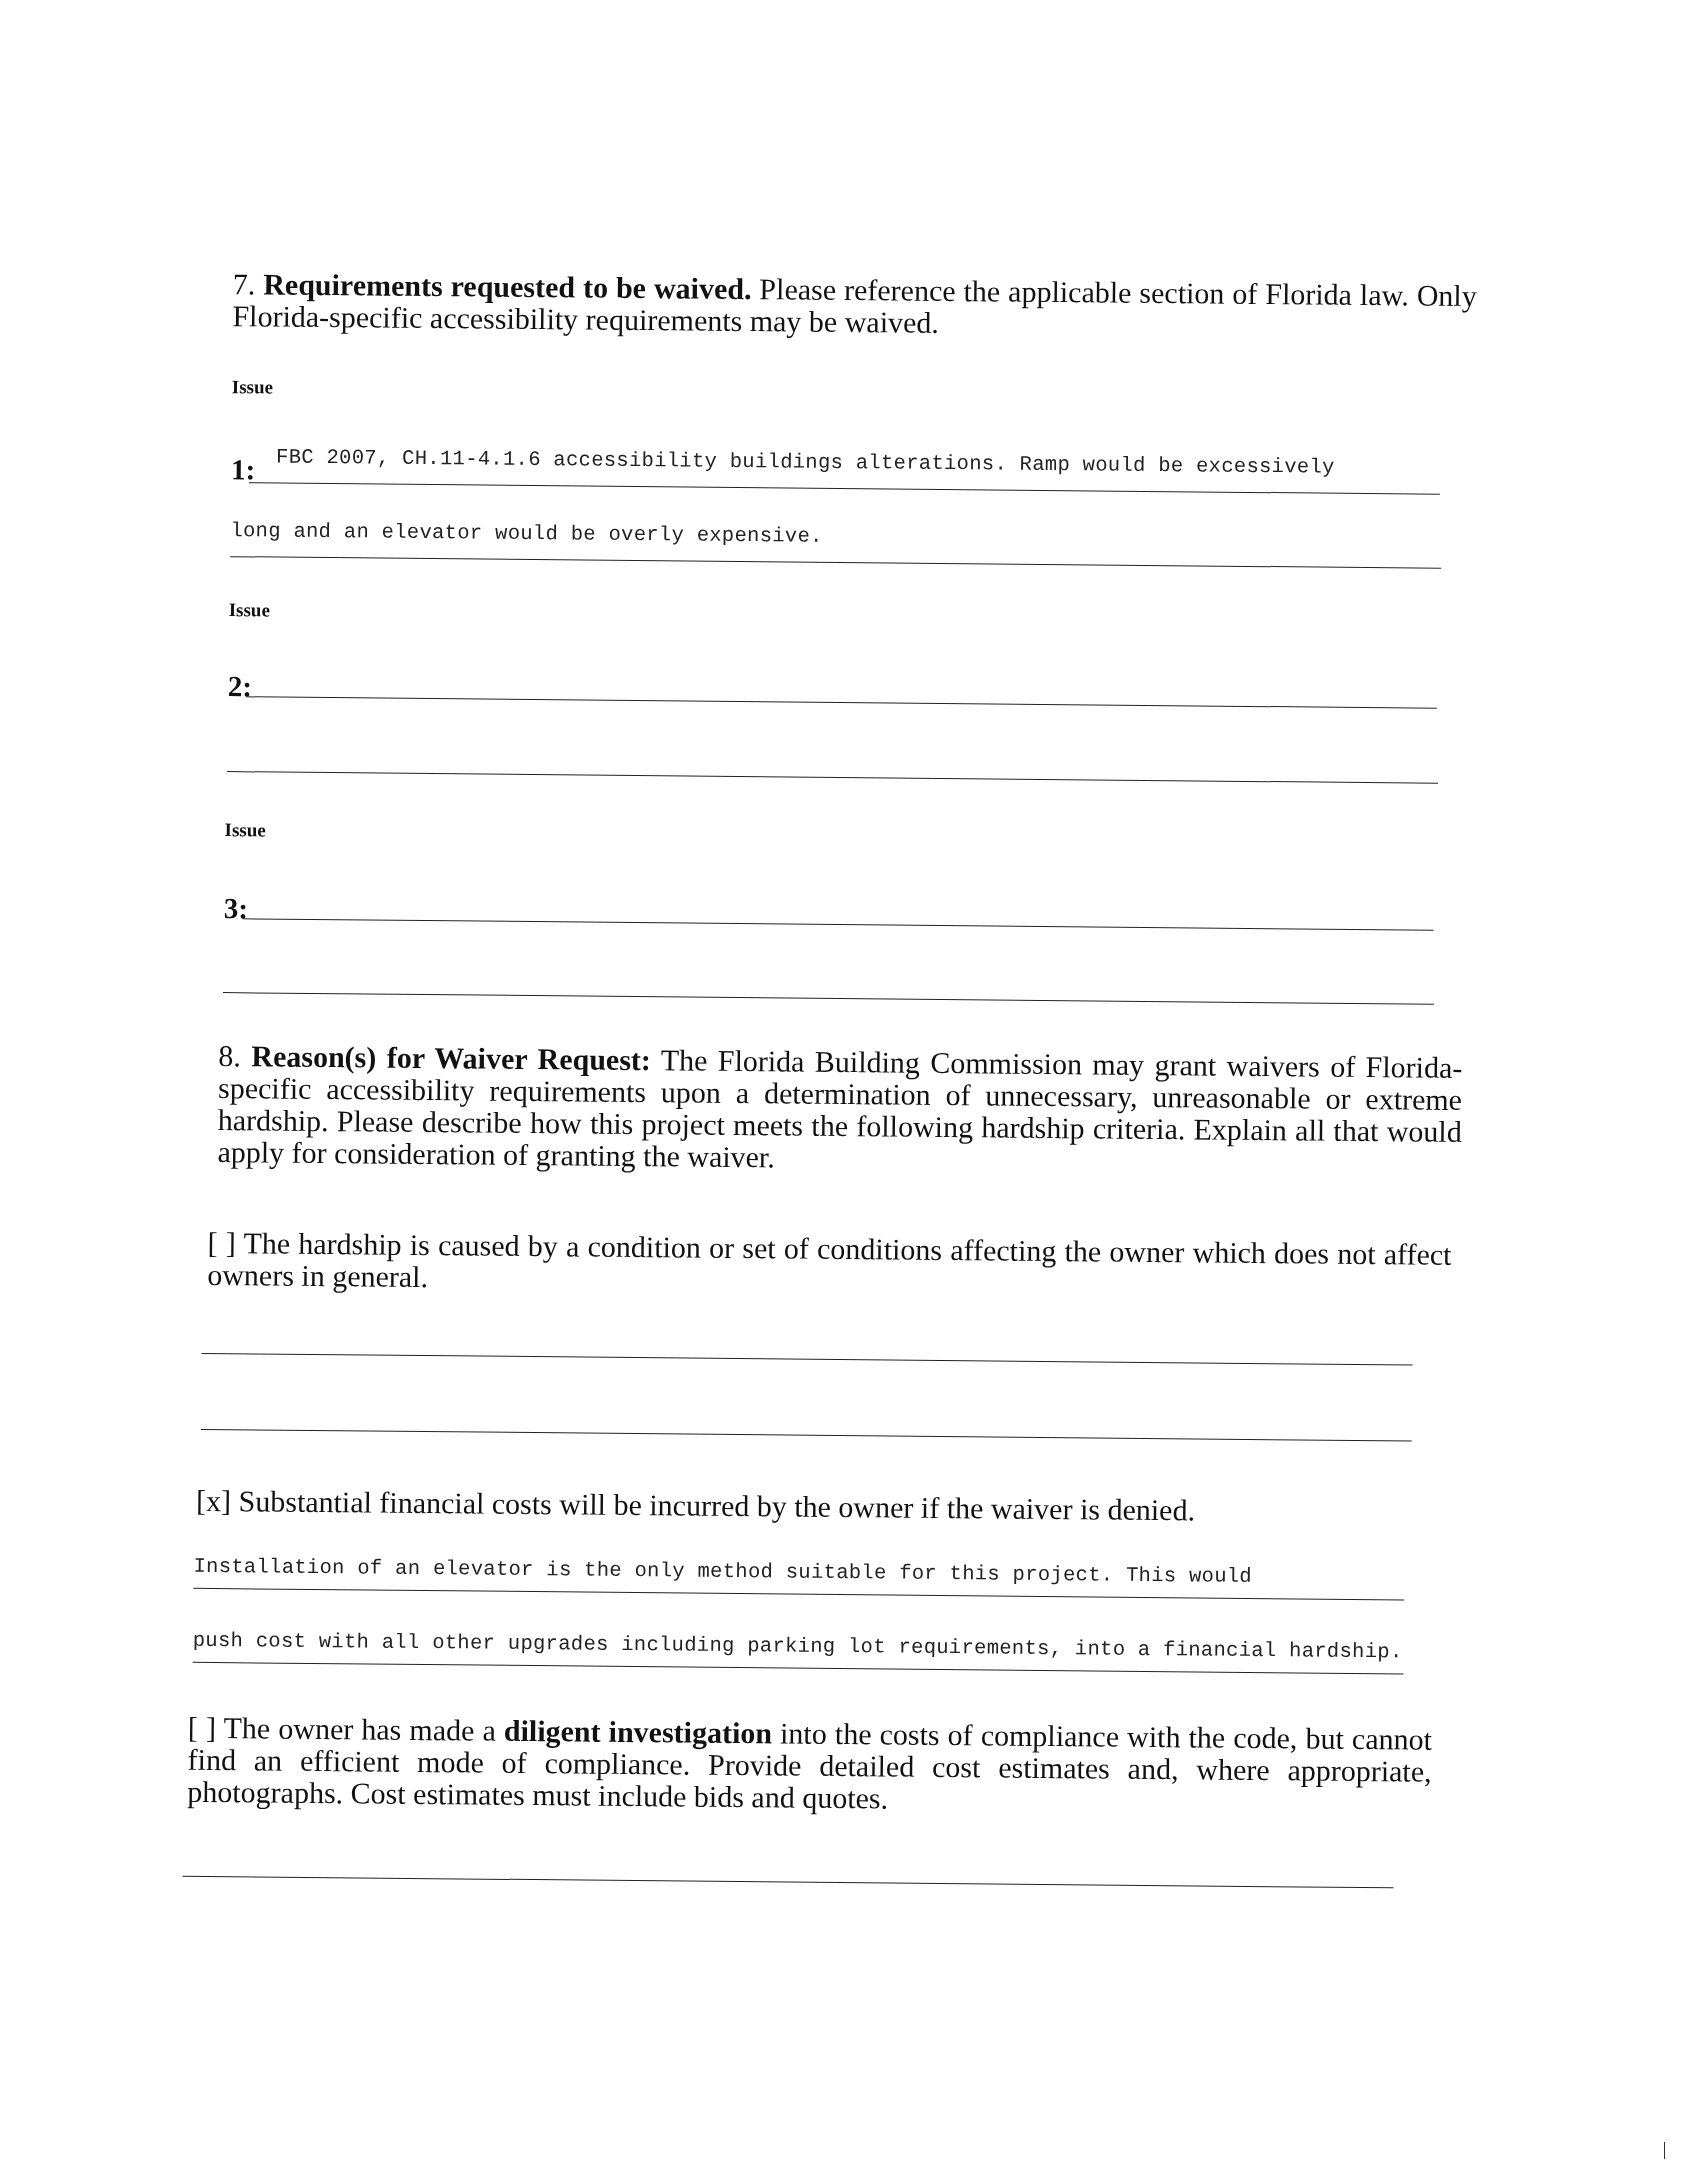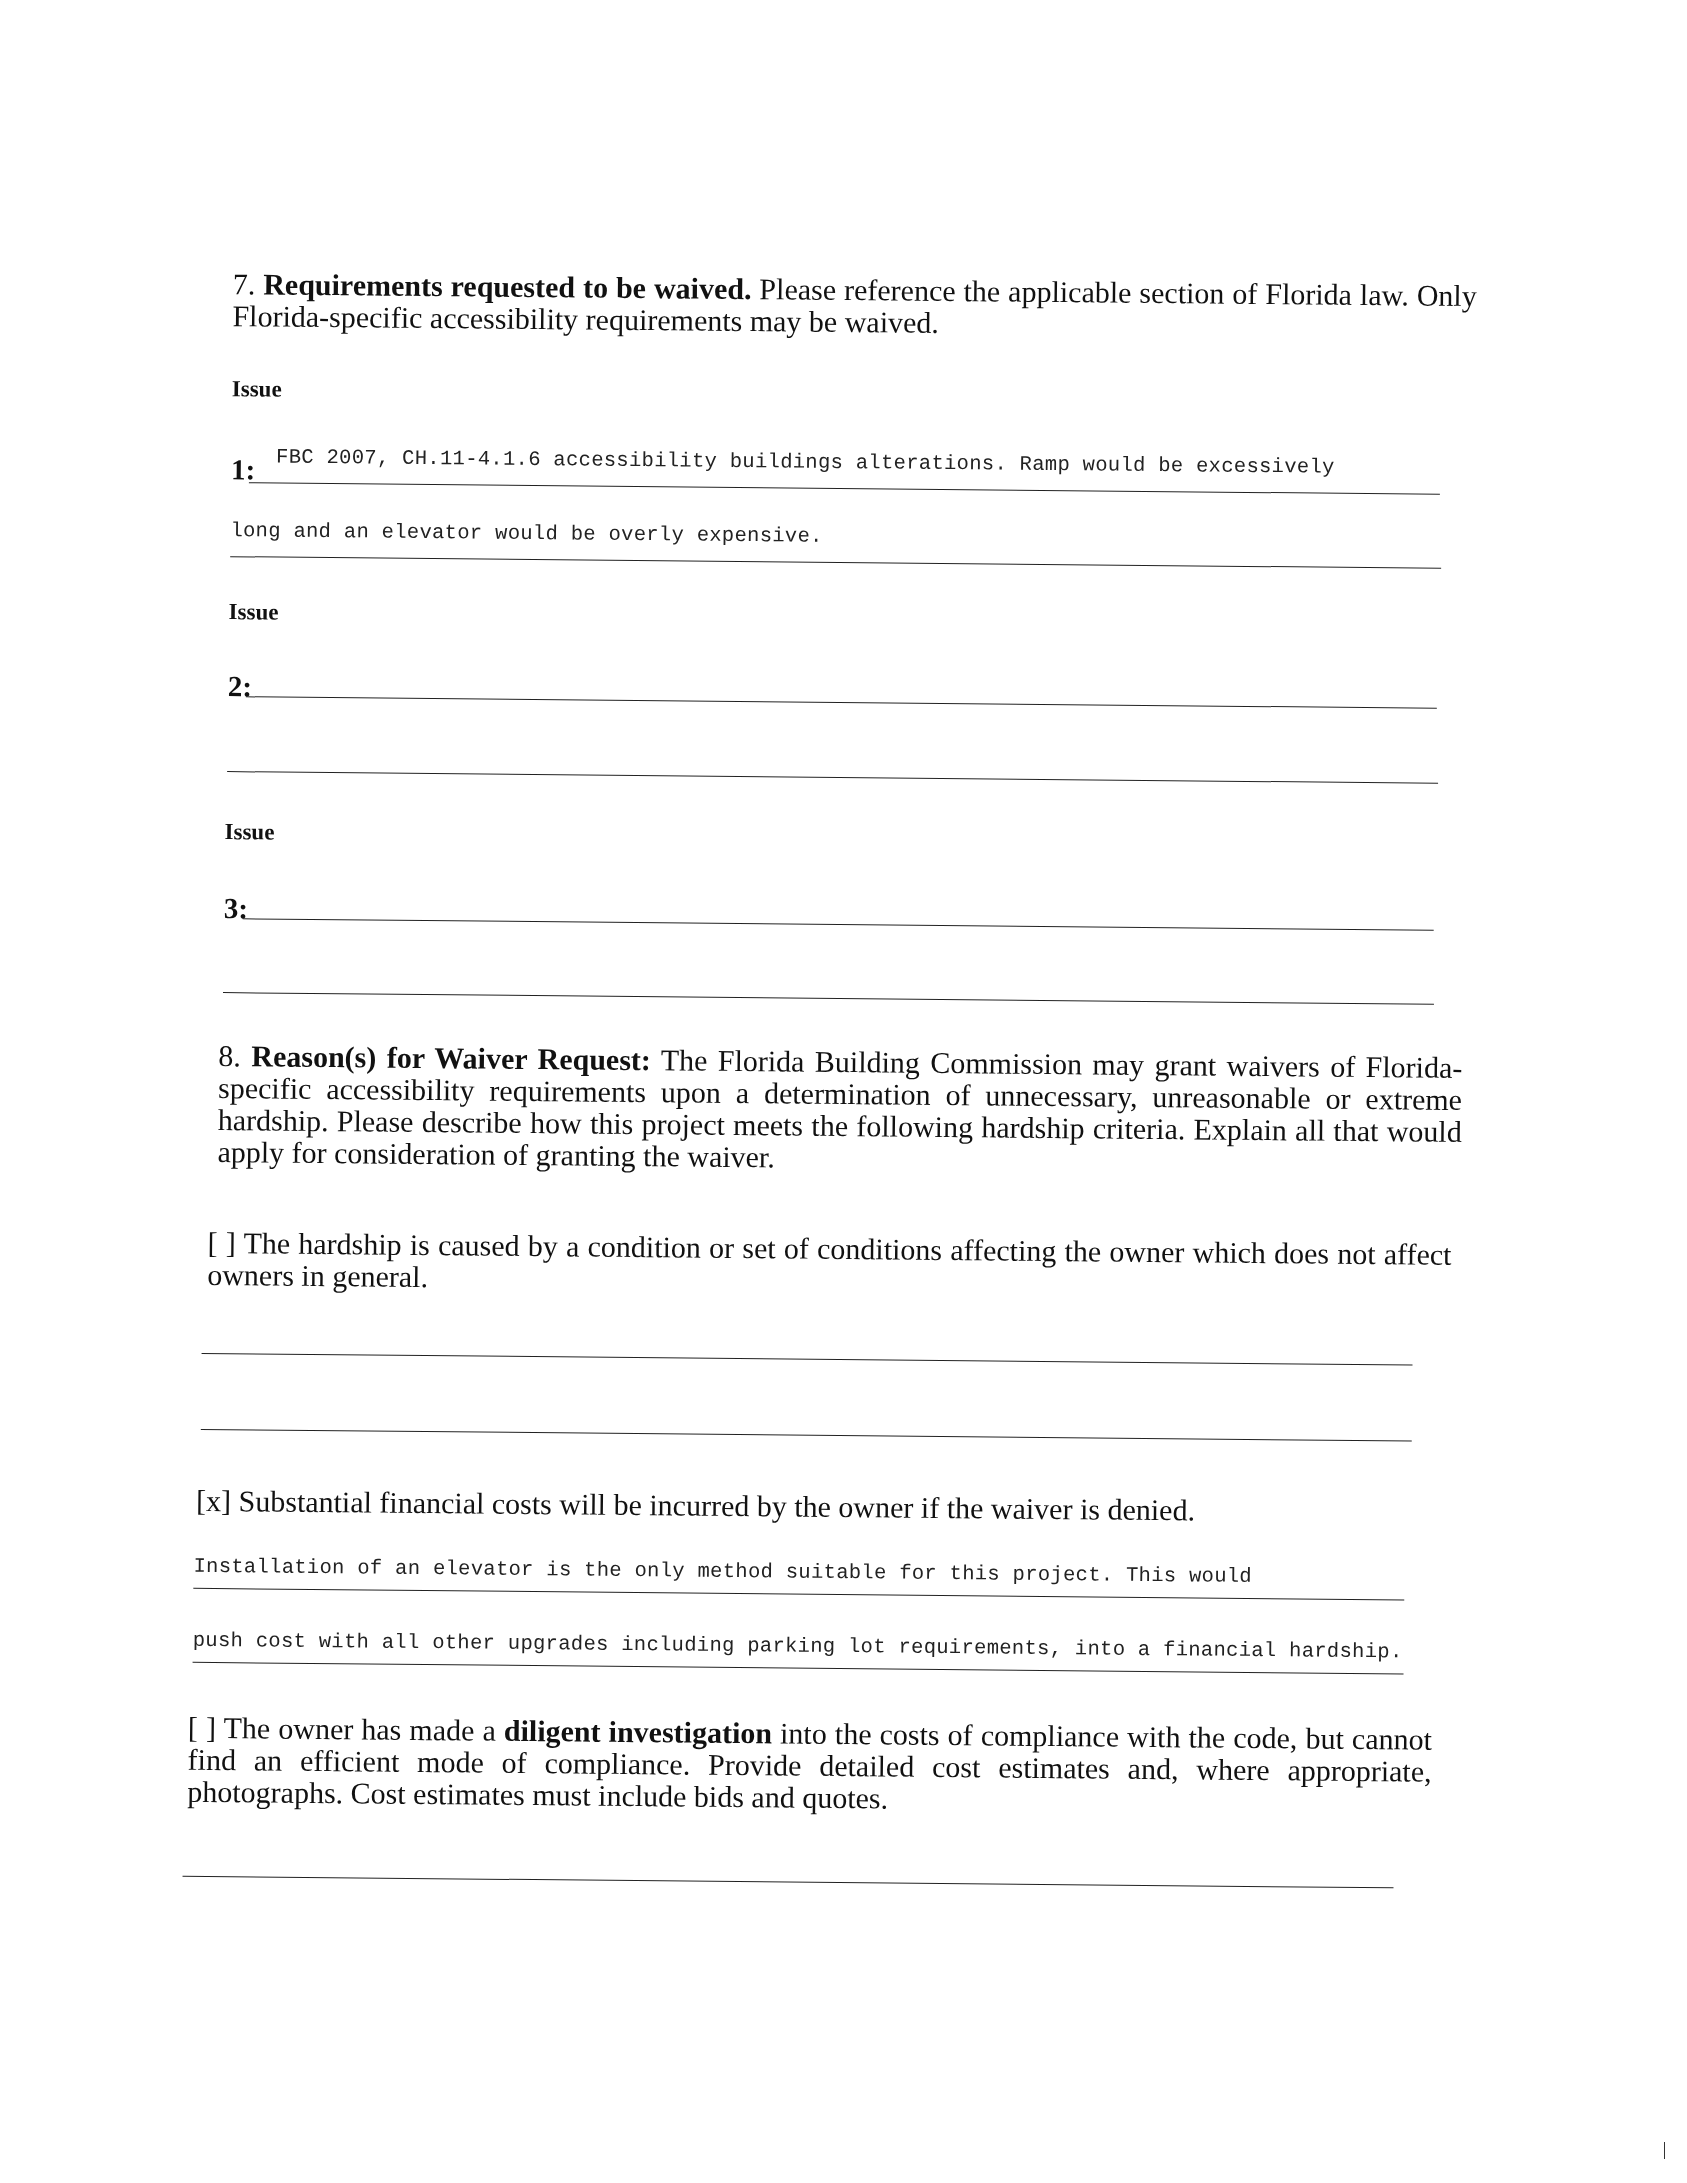--- a/index.html
+++ b/index.html
@@ -10,21 +10,21 @@
     transform: rotate(0.55deg);
     color: #111;
   }
   .serif { font-family: "Liberation Serif", "DejaVu Serif", serif; }
   .mono { font-family: "Liberation Mono", "DejaVu Sans Mono", monospace; }
   .para {
     position: absolute; font-size: 30px; line-height: 32px;
     text-align: justify; width: 1237px;
   }
   .para b { font-weight: bold; }
-  .label { position: absolute; font-size: 23px; font-weight: bold; }
+  .label { position: absolute; font-size: 19px; font-weight: bold; }
   .num { position: absolute; font-size: 29px; font-weight: bold; }
   .rule { position: absolute; height: 1.3px; background: #222; }
   .typed { position: absolute; font-size: 20.5px; letter-spacing: 0.3px; color: #222; white-space: nowrap; }
   .mark { position: absolute; width: 1.3px; height: 17px; background: #333; }
 </style>
 </head>
 <body>
 
 <div class="page serif">
 

